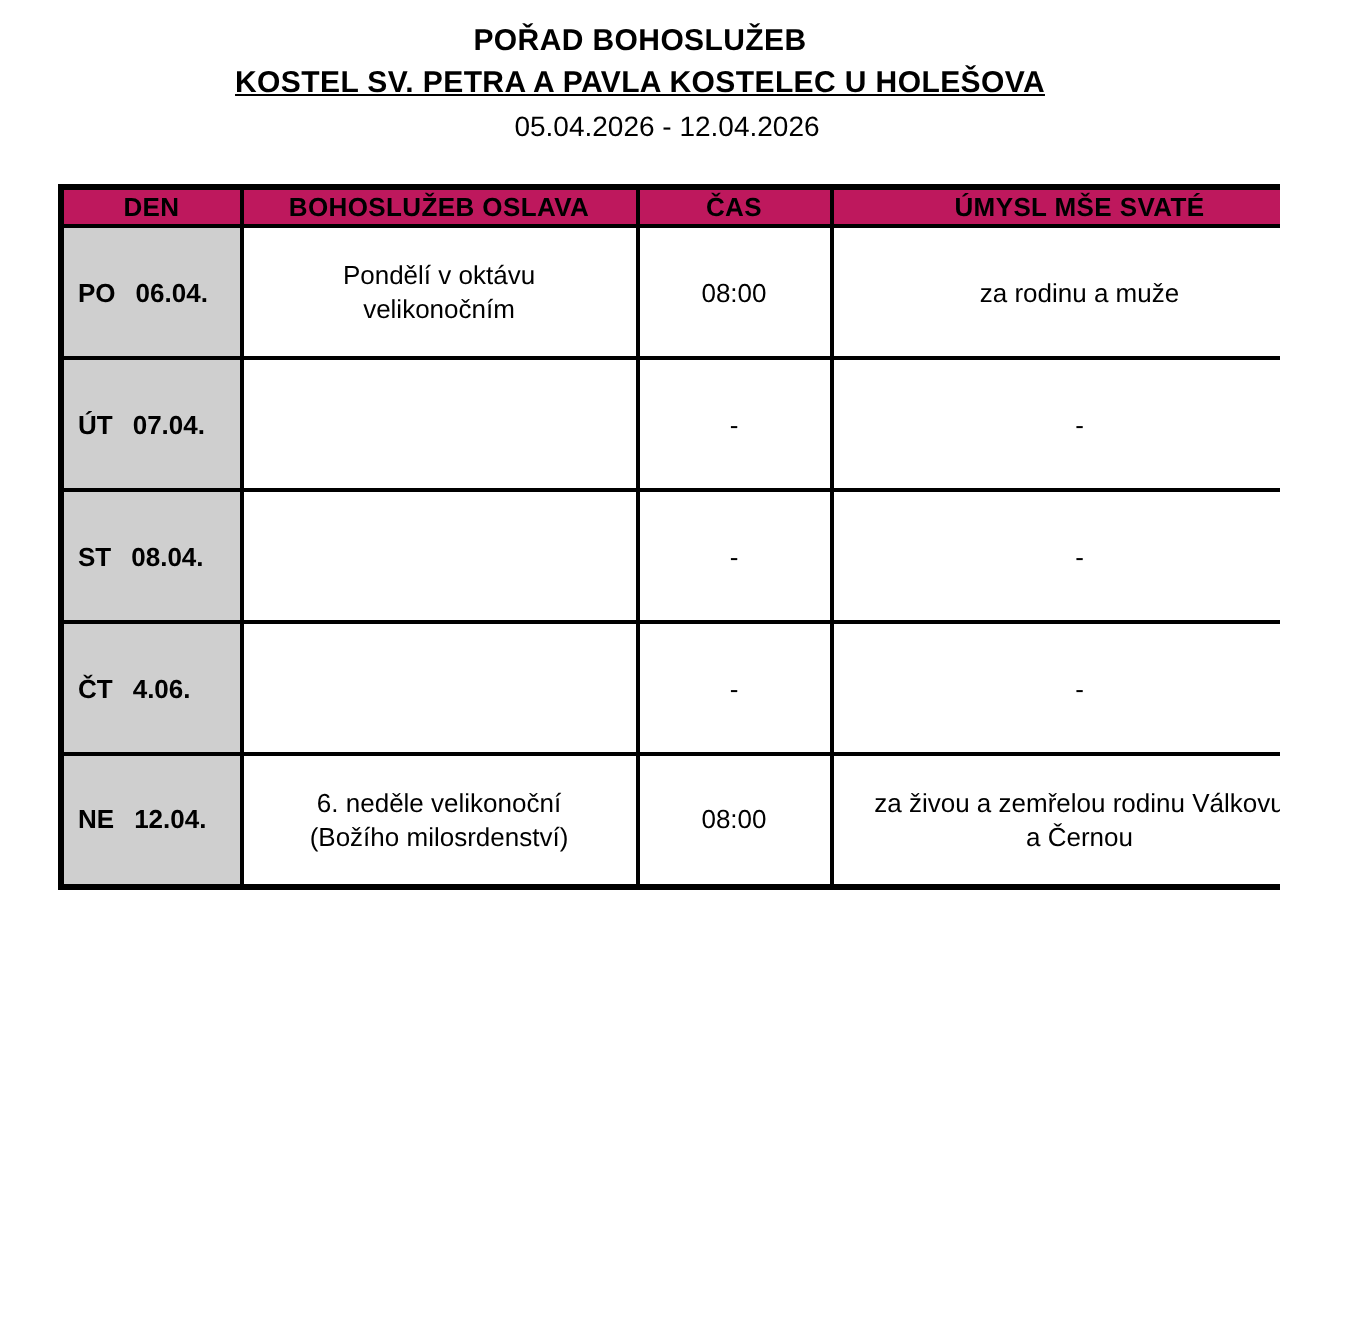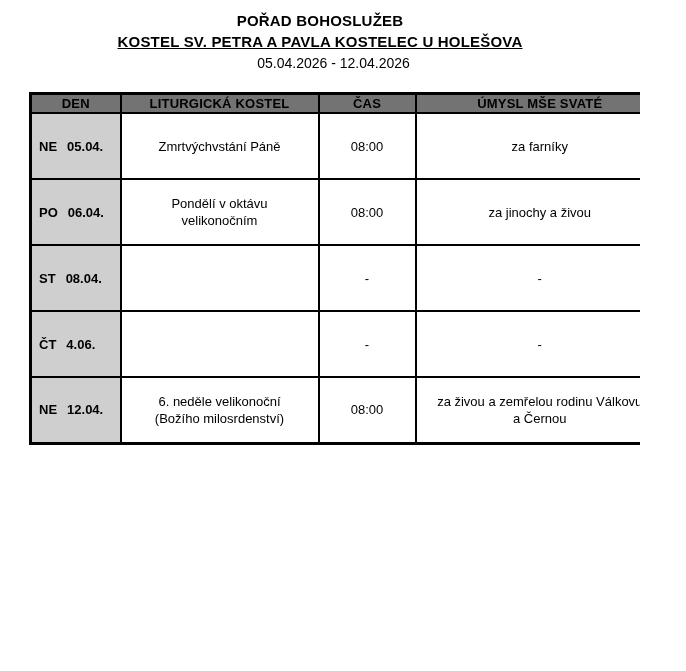--- a/index.html
+++ b/index.html
@@ -17,21 +17,21 @@
 
   table.schedule{
     position:absolute;left:29px;top:92px;width:634px;
     border-collapse:collapse;table-layout:fixed;
     border:3px solid #000;
   }
   .schedule th,.schedule td{
     border:2px solid #000;padding:0;overflow:hidden;vertical-align:middle;
   }
   .schedule th{
-    height:17px;background:#737373;
+    height:17px;background:#be185d;
     font-size:13px;font-weight:bold;text-align:center;letter-spacing:.2px;
   }
   tr.data{height:66px;}
   td.day{
     background:#cfcfcf;font-weight:bold;font-size:13px;
     padding-left:7px;white-space:nowrap;
   }
   td.day .ddate{margin-left:10px;}
   td.c{
     text-align:center;font-size:13px;line-height:17px;
@@ -52,38 +52,38 @@
   <table class="schedule">
     <colgroup>
       <col style="width:90px">
         <col style="width:198px">
         <col style="width:97px">
         <col style="width:249px">
     </colgroup>
     <thead>
       <tr>
         <th>DEN</th>
-        <th>LITURGICKÁ KOSTEL</th>
+        <th>BOHOSLUŽEB OSLAVA</th>
         <th>ČAS</th>
         <th>ÚMYSL MŠE SVATÉ</th>
       </tr>
     </thead>
     <tbody>
       <tr class="data">
-        <td class="day"><span>NE</span><span class="ddate">05.04.</span></td>
-        <td class="c">Zmrtvýchvstání Páně</td>
-        <td class="c">08:00</td>
-        <td class="c">za farníky</td>
-      </tr>
-      <tr class="data">
         <td class="day"><span>PO</span><span class="ddate">06.04.</span></td>
         <td class="c">Pondělí v oktávu
 velikonočním</td>
         <td class="c">08:00</td>
-        <td class="c">za jinochy a živou</td>
+        <td class="c">za rodinu a muže</td>
+      </tr>
+      <tr class="data">
+        <td class="day"><span>ÚT</span><span class="ddate">07.04.</span></td>
+        <td class="c"></td>
+        <td class="c">-</td>
+        <td class="c">-</td>
       </tr>
       <tr class="data">
         <td class="day"><span>ST</span><span class="ddate">08.04.</span></td>
         <td class="c"></td>
         <td class="c">-</td>
         <td class="c">-</td>
       </tr>
       <tr class="data">
         <td class="day"><span>ČT</span><span class="ddate">4.06.</span></td>
         <td class="c"></td>

